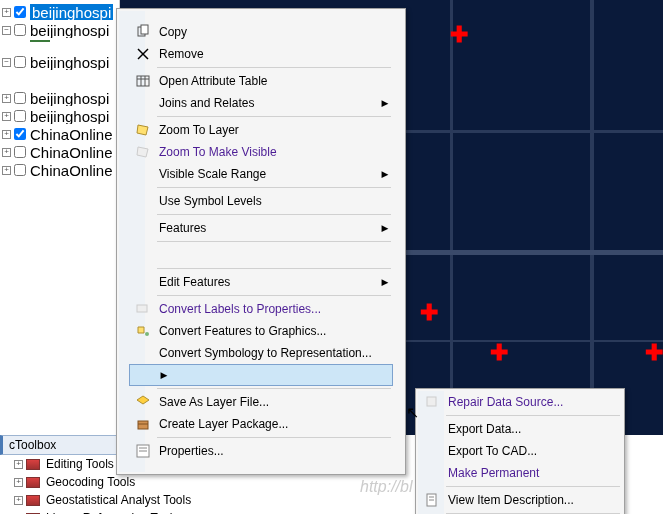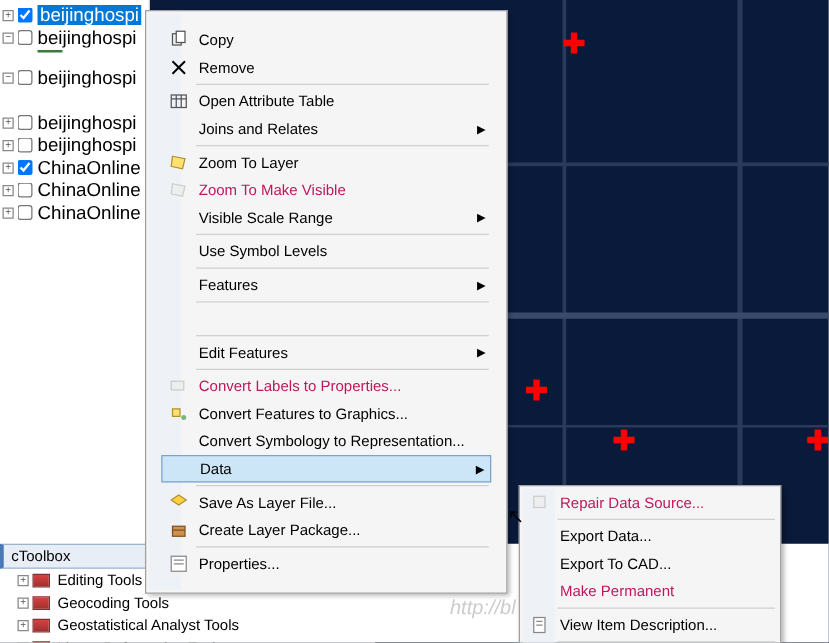--- a/index.html
+++ b/index.html
@@ -21,21 +21,21 @@
 .toolbox-title { background: #e8eef6; border: 1px solid #9db4d1; border-left: 3px solid #4a7ab5; padding: 2px 6px; font-size: 12px; }
 .toolbox-item { display: flex; align-items: center; padding: 2px 4px 2px 14px; }
 .toolbox-box { width: 14px; height: 11px; background: linear-gradient(#d94040,#a03030); margin-right: 6px; border: 1px solid #803030; }
 
 .ctx-menu { position: absolute; left: 116px; top: 8px; width: 290px; background: #f5f5f5; border: 1px solid #a0a0a0; box-shadow: 2px 2px 4px rgba(0,0,0,0.3); padding: 12px; z-index: 10; }
 .ctx-menu2 { position: absolute; left: 415px; top: 388px; width: 210px; background: #f5f5f5; border: 1px solid #a0a0a0; box-shadow: 2px 2px 4px rgba(0,0,0,0.3); padding: 2px; z-index: 11; }
 .menu-row { display: flex; align-items: center; height: 22px; padding-left: 2px; position: relative; }
 .menu-row.hover { background: #cde6f7; border: 1px solid #7da2ce; height: 22px; }
 .menu-icon { width: 24px; height: 20px; display: inline-flex; align-items: center; justify-content: center; font-size: 14px; }
 .menu-label { flex: 1; padding-left: 4px; color: #000; }
-.menu-label.disabled { color: #be185d; }
+.menu-label.disabled { color: #4c1d95; }
 .menu-arrow { width: 16px; text-align: center; font-size: 9px; }
 .menu-sep { height: 1px; background: #d0d0d0; margin: 2px 2px 2px 28px; }
 .icon-strip { position: absolute; left: 2px; top: 2px; bottom: 2px; width: 26px; background: #eef2f6; }
 
 .cursor { position: absolute; left: 406px; top: 403px; font-size: 16px; color: #000; z-index: 20; pointer-events: none; }
 .watermark { position: absolute; left: 360px; top: 478px; color: #ccc; font-size: 16px; font-style: italic; z-index: 1; }
 
 svg.icon-svg { width: 16px; height: 16px; }
 </style>
 </head>
@@ -196,21 +196,20 @@
         </svg>
       </span>
       <span class="menu-label">Convert Features to Graphics...</span>
     </div>
   <div class="menu-row">
       <span class="menu-icon"></span>
       <span class="menu-label">Convert Symbology to Representation...</span>
     </div>
   <div class="menu-row hover">
       <span class="menu-icon"></span>
-      <span class="menu-label">Data</span>
       <span class="menu-arrow">▶</span>
     </div>
   <div class="menu-sep"></div>
   <div class="menu-row">
       <span class="menu-icon">
         <svg class="icon-svg" viewBox="0 0 16 16">
           <polygon points="8,2 14,6 8,10 2,6" fill="#ffd040" stroke="#b09030"></polygon>
         </svg>
       </span>
       <span class="menu-label">Save As Layer File...</span>

